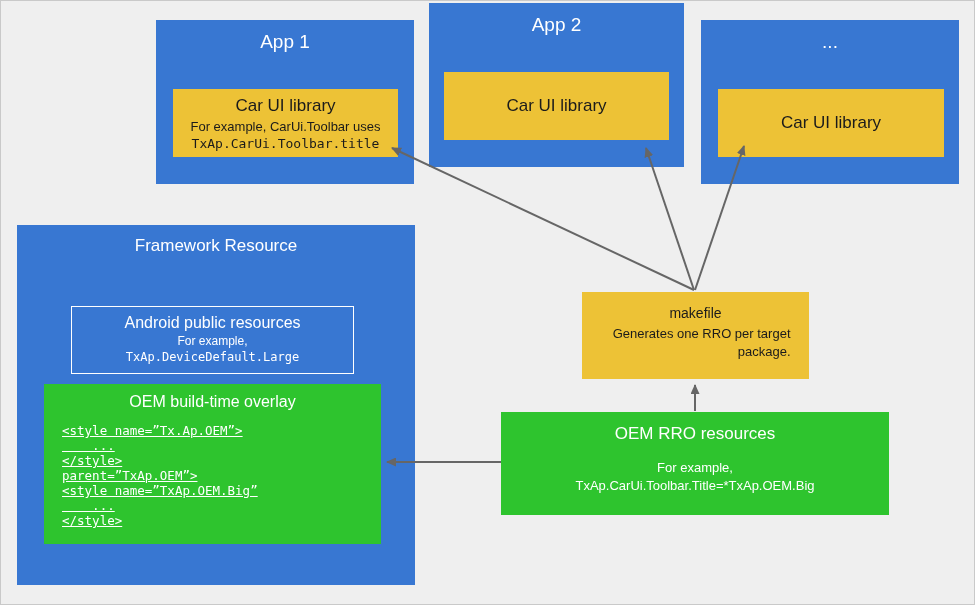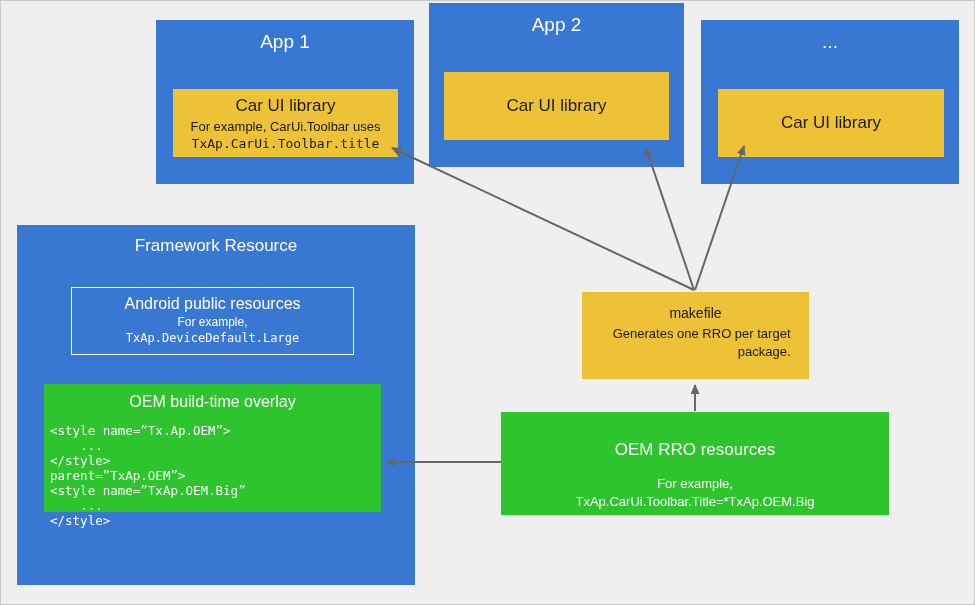--- a/index.html
+++ b/index.html
@@ -60,34 +60,34 @@
     border: 1px solid var(--white);
     color: var(--white);
     text-align: center;
   }
   .apr-title { font-size: 16px; line-height: 22px; padding-top: 5px; }
   .apr-sub   { font-size: 12px; line-height: 15px; }
   .apr-code  { font-family: "DejaVu Sans Mono", monospace; font-size: 12px; line-height: 16px; }
 
   .overlay-box { position: absolute; background: var(--green); color: var(--white); }
   .overlay-title { text-align: center; font-size: 16px; line-height: 22px; padding-top: 7px; }
-  .overlay-code { margin: 10px 0 0 6px; }
+  .overlay-code { margin: 10px 0 0 18px; text-decoration: underline; }
   .code-line {
     font-family: "DejaVu Sans Mono", monospace;
     font-size: 12.5px;
     line-height: 15px;
     white-space: pre;
   }
 
   .makefile-box { color: var(--ink); text-align: center; }
   .makefile-title { font-size: 14px; line-height: 24px; padding-top: 9px; }
   .makefile-desc  { font-size: 13px; line-height: 18px; max-width: 190px; margin: 0 auto; text-align: right; }
 
   .rro-box { color: var(--white); text-align: center; }
-  .rro-title { font-size: 17px; line-height: 24px; padding-top: 26px; }
+  .rro-title { font-size: 17px; line-height: 24px; padding-top: 10px; }
   .rro-sub   { font-size: 13px; line-height: 18px; margin-top: 13px; }
   .rro-code  { font-family: Liberation Sans, sans-serif; font-size: 13px; line-height: 18px; }
 
   svg.arrows {
     position: absolute;
     left: 0; top: 0;
     width: 975px; height: 605px;
     pointer-events: none;
   }
   svg.arrows line { stroke: var(--arrow); stroke-width: 2; }
@@ -117,27 +117,27 @@
   <div class="box blue-box" style="left:700px; top:19px; width:258px; height:164px;">
     <div class="app-title">...</div>
     <div class="lib-box centered" style="left:17px; top:69px; width:226px; height:68px;">
       <div class="lib-title">Car UI library</div>
     </div>
   </div>
 
   <div class="box blue-box" style="left:16px; top:224px; width:398px; height:360px;">
     <div class="fw-title">Framework Resource</div>
 
-    <div class="apr-box" style="left:54px; top:62px; width:283px; height:68px;">
+    <div class="apr-box" style="left:54px; top:81px; width:283px; height:68px;">
       <div class="apr-title">Android public resources</div>
       <div class="apr-sub">For example,</div>
       <div class="apr-code">TxAp.DeviceDefault.Large</div>
     </div>
 
-    <div class="overlay-box" style="left:27px; top:159px; width:337px; height:128px;">
+    <div class="overlay-box" style="left:27px; top:159px; width:337px; height:160px;">
       <div class="overlay-title">OEM build-time overlay</div>
       <div class="overlay-code">
         <div class="code-line">&lt;style name=”Tx.Ap.OEM”&gt;</div>
         <div class="code-line">    ...</div>
         <div class="code-line">&lt;/style&gt;</div>
         <div class="code-line">parent=”TxAp.OEM”&gt;</div>
         <div class="code-line">&lt;style name=”TxAp.OEM.Big”</div>
         <div class="code-line">    ...</div>
         <div class="code-line">&lt;/style&gt;</div>
       </div>

